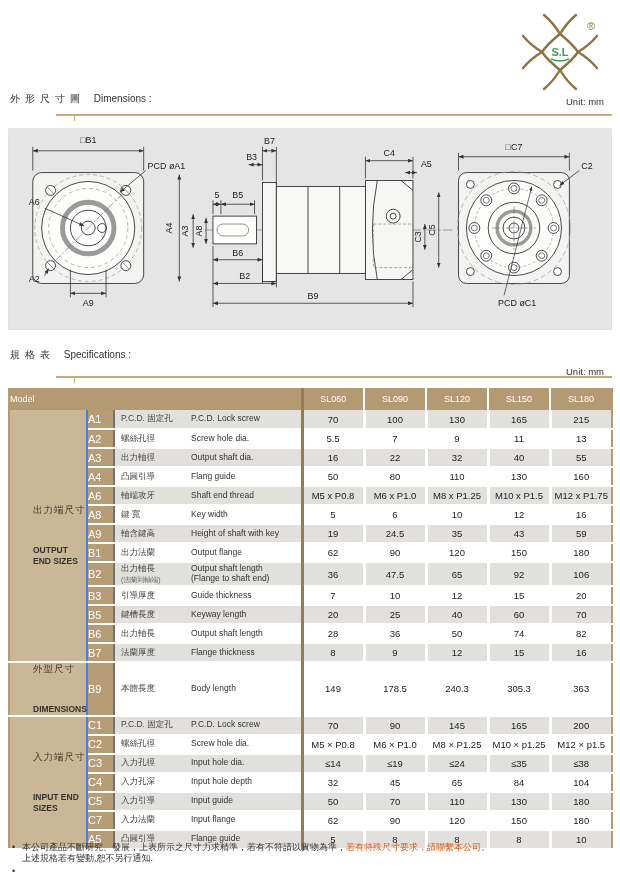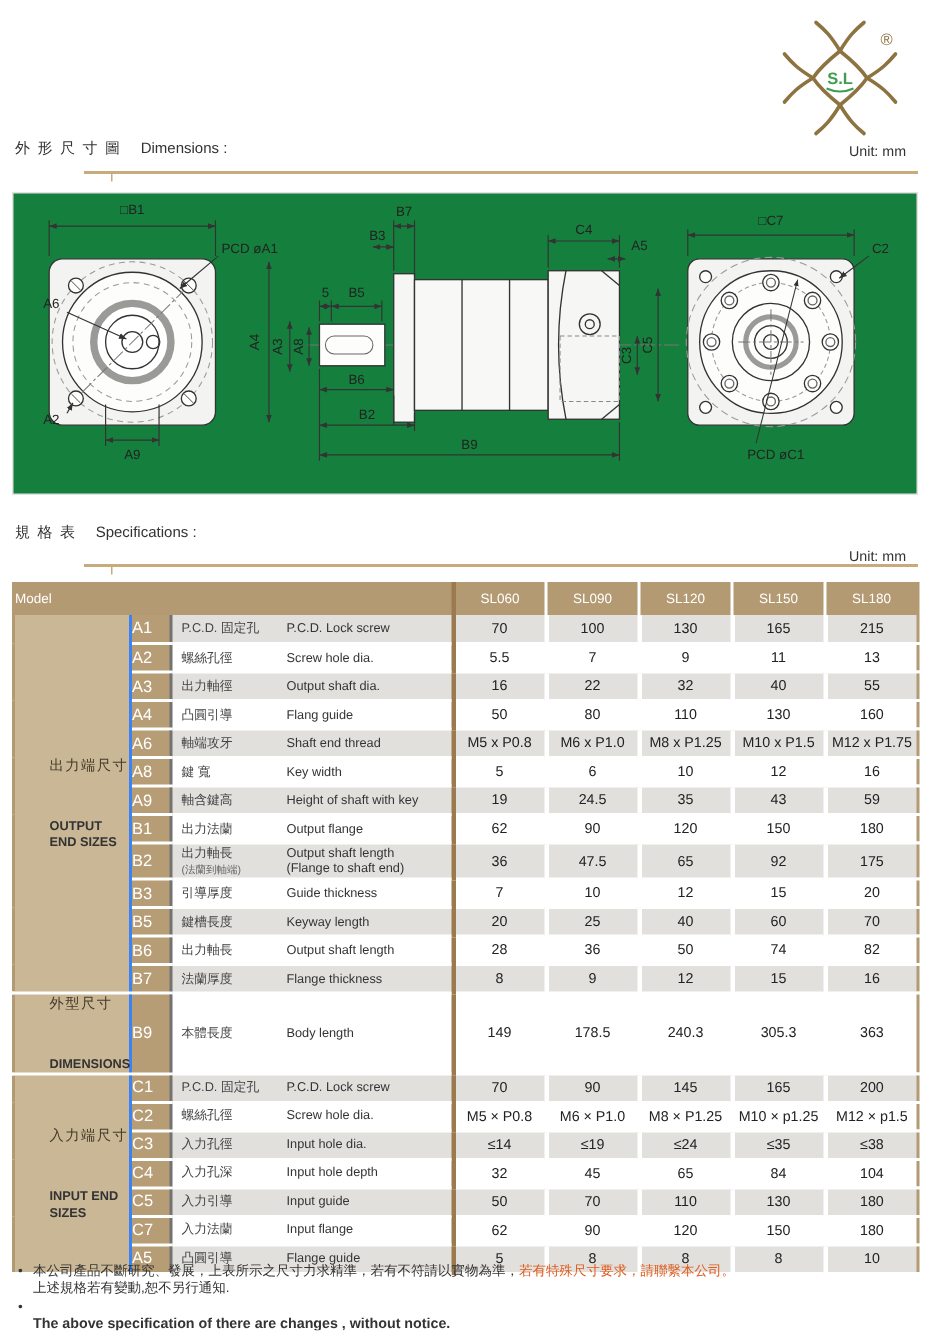--- a/index.html
+++ b/index.html
@@ -16,21 +16,21 @@
   .sec-head .en { margin-left:6px; letter-spacing:0px; }
   .unit { position:absolute; right:16px; font-size:9.5px; color:#333; }
   .rule { position:absolute; left:56px; right:8px; height:2px; background:#c8ab7a; }
   .rule .tick { position:absolute; left:18px; top:2px; width:1px; height:5px; background:#c8ab7a; }
 
   .head1 { top:92px; } .unit1 { top:96px; } .rule1 { top:114px; }
   .head2 { top:348px; } .unit2 { top:366px; } .rule2 { top:376px; }
 
   
   .drawing { position:absolute; top:128px; left:8px; width:604px; height:202px;
-             background:#15803d; border:1px solid #e2e2e0; }
+             background:#e5e5e5; border:1px solid #e2e2e0; }
   .drawing svg { display:block; width:100%; height:100%; }
   .drawing text { font-family:"Liberation Sans", sans-serif; font-size:9px; fill:#222; }
 
   
   .spec-table { position:absolute; top:388px; left:8px; width:604px; border-collapse:collapse;
                 table-layout:fixed; font-size:8.5px; border:2px solid #b39a72; border-top:none; }
   .spec-table col.c-group { width:78px; } .spec-table col.c-badge { width:27px; }
   .spec-table col.c-zh { width:72px; } .spec-table col.c-en { width:116px; }
   .spec-table col.c-val { width:62px; }
   .spec-table thead th { background:#b39a72; color:#fff; font-weight:normal; height:22px; font-size:9px; }
@@ -358,21 +358,21 @@
           <td class="val">180</td>
         </tr>
         <tr class="odd">
           <td class="badge">B2</td>
           <td class="zh">出力軸長<div class="sub">(法蘭到軸端)</div></td>
           <td class="en">Output shaft length<div>(Flange to shaft end)</div></td>
           <td class="val">36</td>
           <td class="val">47.5</td>
           <td class="val">65</td>
           <td class="val">92</td>
-          <td class="val">175</td>
+          <td class="val">106</td>
         </tr>
         <tr class="even">
           <td class="badge">B3</td>
           <td class="zh">引導厚度</td>
           <td class="en">Guide thickness</td>
           <td class="val">7</td>
           <td class="val">10</td>
           <td class="val">12</td>
           <td class="val">15</td>
           <td class="val">20</td>
@@ -503,18 +503,17 @@
       <span class="bullet">•</span>
       <span>
         <span>本公司產品不斷研究、發展，上表所示之尺寸力求精準，若有不符請以實物為準，</span><span class="red">若有特殊尺寸要求，請聯繫本公司。</span><br>
         <span>上述規格若有變動,恕不另行通知.</span>
       </span>
     </div>
     <div class="note note-en">
       <span class="bullet">•</span>
       <span>
         <br>
-        <b>The above specification of there are changes , without notice.</b>
       </span>
     </div>
   </div>
 
 </div>
 
 </body></html>

